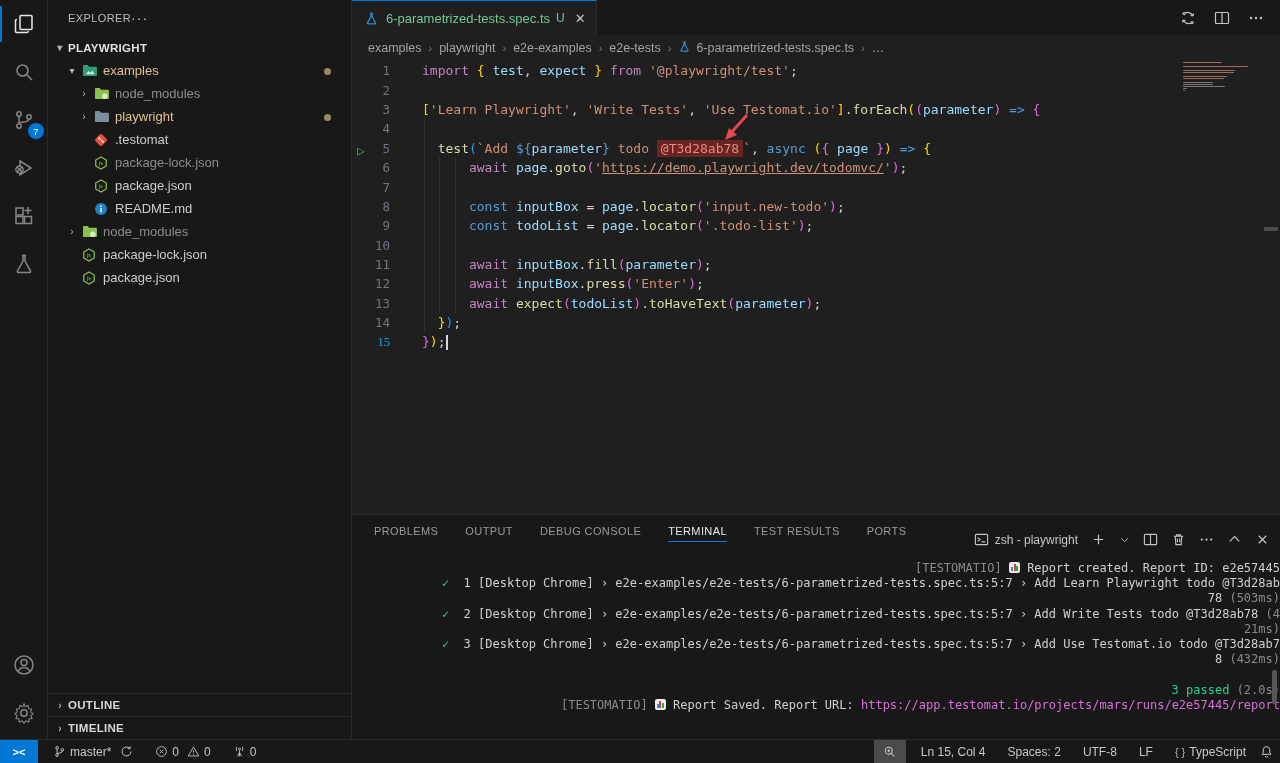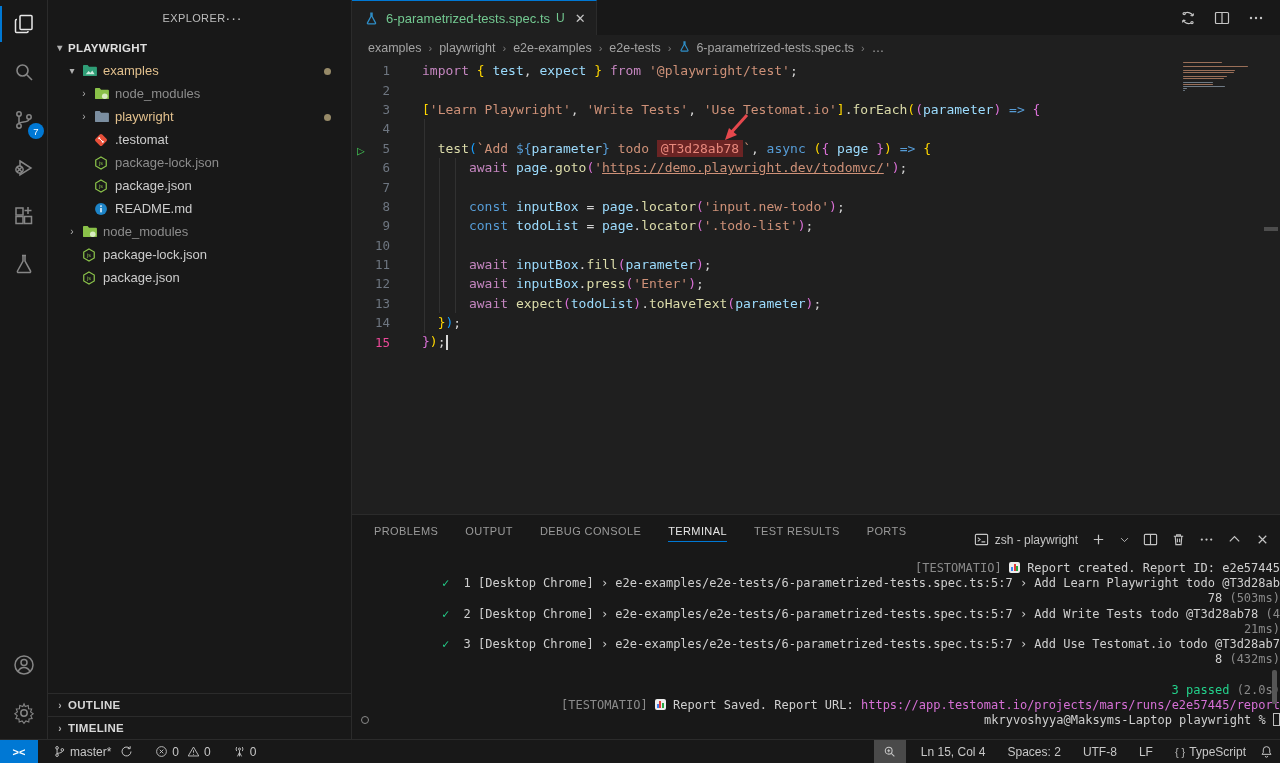--- a/index.html
+++ b/index.html
@@ -19,21 +19,21 @@
   .ab-item{position:relative;width:48px;height:48px;display:flex;align-items:center;justify-content:center;color:#868686;cursor:pointer;}
   .ab-item.active{color:#e7e7e7;}
   .ab-item.active:before{content:"";position:absolute;left:0;top:6px;bottom:6px;width:2px;background:var(--accent);}
   .ab-item svg{width:24px;height:24px;}
   .ab-badge{position:absolute;right:4px;bottom:5px;min-width:16px;height:16px;border-radius:9px;background:var(--accent);
     color:#fff;font-size:9.5px;display:flex;align-items:center;justify-content:center;padding:0 3px;}
   .ab-bottom{position:absolute;bottom:2px;left:0;}
 
   
   #sidebar{left:48px;top:0;width:304px;height:739px;background:var(--bg2);border-right:1px solid var(--border);}
-  #sb-header{height:36px;display:flex;align-items:center;justify-content:center;padding:0 14px 0 20px;}
+  #sb-header{height:36px;display:flex;align-items:center;justify-content:flex-start;padding:0 14px 0 20px;}
   #sb-title{font-size:11px;letter-spacing:.4px;color:#bdbdbd;}
   #sb-more{color:#c5c5c5;font-size:14px;letter-spacing:1px;cursor:pointer;}
   .tree-row{height:23px;display:flex;align-items:center;font-size:13px;cursor:pointer;position:relative;white-space:nowrap;}
   #root-row{font-weight:bold;font-size:11.5px;letter-spacing:.3px;padding-left:4px;color:#e0e0e0;}
   .chev{width:16px;color:#b0b0b0;font-size:10px;display:inline-flex;justify-content:center;flex:0 0 16px;}
   .t-icon{width:18px;height:16px;flex:0 0 18px;display:inline-flex;align-items:center;justify-content:center;margin-right:5px;}
   .dot{position:absolute;right:20px;top:9px;width:7px;height:7px;border-radius:50%;background:#978a68;}
   .c-mod{color:var(--modified);} .c-ign{color:var(--ignored);} .c-norm{color:#cccccc;}
   .sb-section{height:23px;display:flex;align-items:center;border-top:1px solid var(--border);font-weight:bold;
     font-size:11.5px;letter-spacing:.3px;color:#d7d7d7;padding-left:4px;cursor:pointer;}
@@ -49,21 +49,21 @@
   #tab-close{color:#c5c5c5;font-size:13px;cursor:pointer;}
   #editor-actions{margin-left:auto;display:flex;align-items:center;gap:18px;padding-right:16px;color:#c5c5c5;}
   #editor-actions svg{width:16px;height:16px;cursor:pointer;}
   #breadcrumb{height:25px;display:flex;align-items:center;font-size:12.5px;color:#a3a3a3;padding-left:16px;gap:7px;}
   .bc-sep{color:#7d7d7d;font-size:11px;}
   .bc-item{cursor:pointer;display:flex;align-items:center;gap:5px;}
 
   #code{position:relative;margin-top:1px;}
   .code-line{display:flex;height:19.4px;align-items:center;font-family:"DejaVu Sans Mono",monospace;font-size:13px;white-space:pre;}
   .gutter{width:58px;flex:0 0 58px;text-align:right;padding-right:20px;color:#6e7681;font-size:12.5px;position:relative;}
-  .gutter.cur{color:#ec4899;}
+  .gutter.cur{color:#0ea5e9;font-family:Liberation Serif, serif;}
   .runbtn{position:absolute;left:5px;top:2px;color:#3fb950;font-size:13px;}
   .ltext{padding-left:12px;}
   .tk-kw{color:var(--kw);} .tk-kw2{color:var(--kw2);} .tk-fn{color:var(--fn);} .tk-vr{color:var(--vr);}
   .tk-st{color:var(--st);} .tk-stu{color:var(--st);text-decoration:underline;} .tk-pn{color:var(--pn);}
   .tk-b1{color:var(--b1);} .tk-b2{color:var(--b2);} .tk-b3{color:var(--b3);}
   .tk-hl{color:var(--hlfg);background:var(--hlbg);border-radius:0;padding:1px 4px;}
   .ed-cursor{display:inline-block;width:1.5px;height:15px;background:#d7d7d7;vertical-align:middle;margin-left:1px;}
   .iguide{position:absolute;width:1px;background:#313131;}
 
   #minimap{left:1183px;top:62px;width:72px;}
@@ -445,21 +445,20 @@
         <div class="t-line"><span class="tc-g">[TESTOMATIO]</span><span class="tc-w"> </span><span class="chart-ico"><i class="cb1"></i><i class="cb2"></i><i class="cb3"></i></span><span class="tc-w"> Report created. Report ID: e2e57445</span></div>
         <div class="t-line"><span class="tc-gr">  ✓ </span><span class="tc-w"> 1 [Desktop Chrome] › e2e-examples/e2e-tests/6-parametrized-tests.spec.ts:5:7 › Add Learn Playwright todo @T3d28ab</span></div>
         <div class="t-line"><span class="tc-w">78 </span><span class="tc-g">(503ms)</span></div>
         <div class="t-line"><span class="tc-gr">  ✓ </span><span class="tc-w"> 2 [Desktop Chrome] › e2e-examples/e2e-tests/6-parametrized-tests.spec.ts:5:7 › Add Write Tests todo @T3d28ab78 </span><span class="tc-g">(4</span></div>
         <div class="t-line"><span class="tc-g">21ms)</span></div>
         <div class="t-line"><span class="tc-gr">  ✓ </span><span class="tc-w"> 3 [Desktop Chrome] › e2e-examples/e2e-tests/6-parametrized-tests.spec.ts:5:7 › Add Use Testomat.io todo @T3d28ab7</span></div>
         <div class="t-line"><span class="tc-w">8 </span><span class="tc-g">(432ms)</span></div>
         <div class="t-line"></div>
         <div class="t-line"><span class="tc-w">  </span><span class="tc-gr">3 passed</span><span class="tc-w"> </span><span class="tc-g">(2.0s)</span></div>
         <div class="t-line"><span class="tc-g">[TESTOMATIO]</span><span class="tc-w"> </span><span class="chart-ico"><i class="cb1"></i><i class="cb2"></i><i class="cb3"></i></span><span class="tc-w"> Report Saved. Report URL: </span><span class="tc-m">https://app.testomat.io/projects/mars/runs/e2e57445/report</span></div>
-        <div class="t-line"><span class="cmd-dec"></span><span class="tc-w">mkryvoshyya@Maksyms-Laptop playwright % </span><span class="prompt-cursor"></span></div>
       </div>
   </div>
   <div id="term-scroll" class="abs"></div>
 
   <div id="statusbar" class="abs">
     <div class="sb-item" id="remote">&gt;&lt;</div>
     <div class="gap"></div>
     <div class="sb-item">
       <svg viewBox="0 0 16 16" fill="none" stroke="currentColor" stroke-width="1.2">
           <circle cx="5" cy="3.5" r="1.6"></circle>

